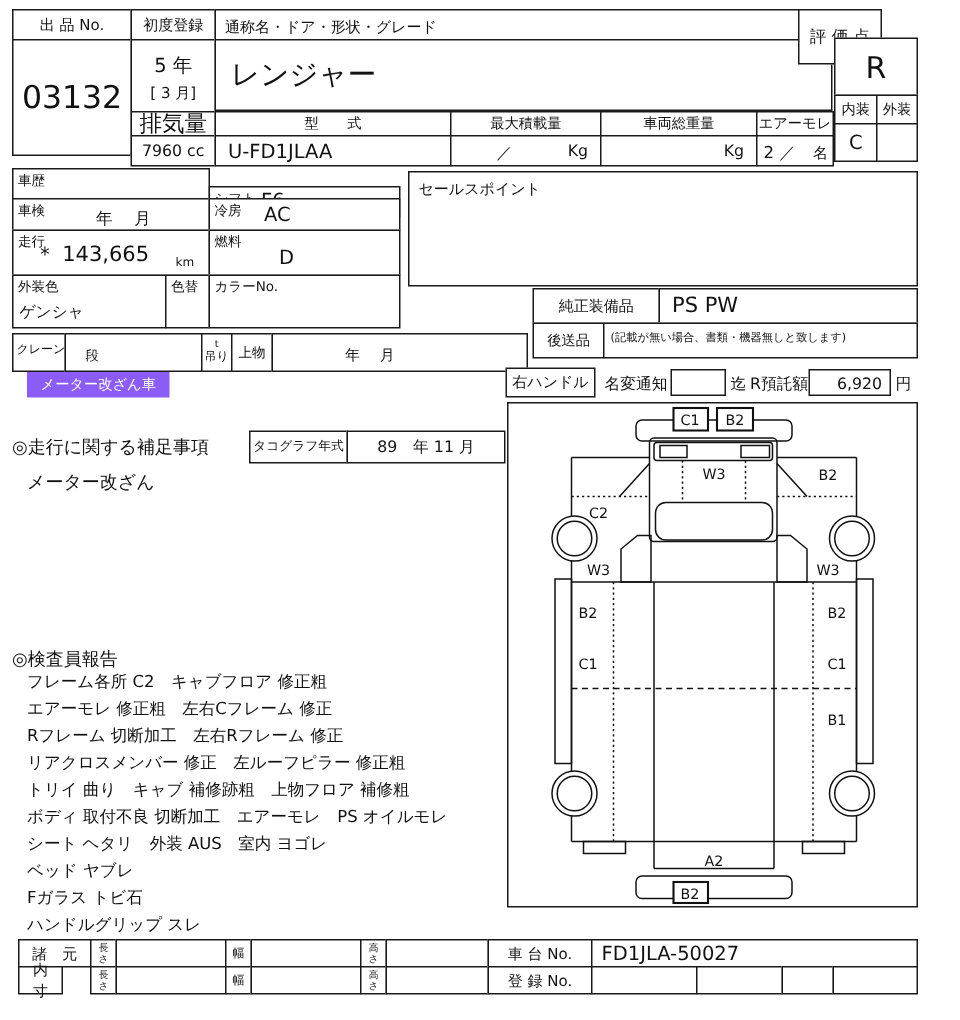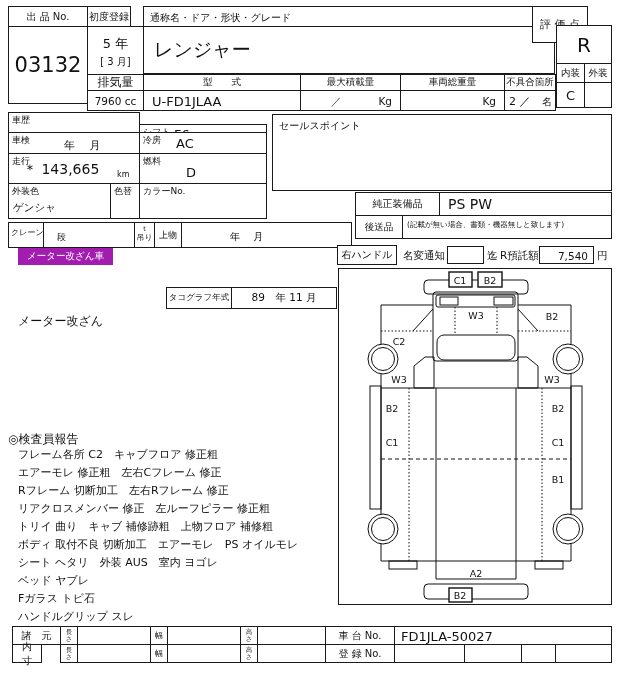--- a/index.html
+++ b/index.html
@@ -3,67 +3,67 @@
 <meta charset="utf-8">
 <style>
   html,body{margin:0;padding:0;background:#fff;}
   .sheet{position:relative;width:640px;height:680px;background:#fff;
          font-family:"DejaVu Sans","Liberation Sans",sans-serif;color:#111;overflow:hidden;}
   .c{position:absolute;box-sizing:border-box;border:1px solid #1a1a1a;background:#fff;}
   .tc{display:flex;align-items:center;justify-content:center;text-align:center;}
   .lbl{position:absolute;top:1px;left:3px;font-size:9px;white-space:pre;}
   .txt{position:absolute;white-space:pre;}
   .pre{white-space:pre;}
-  .badge{position:absolute;background:#a21caf;color:#fff;display:flex;align-items:center;justify-content:center;}
+  .badge{position:absolute;background:#8b5cf6;color:#fff;display:flex;align-items:center;justify-content:center;}
   svg{font-family:inherit;}
   svg text{fill:#111;font-size:9.5px;}
   .dline{stroke:#111;stroke-width:1;fill:none;}
   .dbox{stroke:#111;stroke-width:1.4;fill:#fff;}
 </style>
 </head>
 <body>
 
 <div class="sheet">
 
   <div class="c tc" style="left:8px;top:6px;width:80px;height:21px;font-size:10px">出 品 No.</div>
   <div class="c tc" style="left:8px;top:26px;width:80px;height:78px;font-size:21px">03132</div>
 
-  <div class="c tc" style="left:87px;top:6px;width:44px;height:21px;font-size:10px">初度登録</div>
+  <div class="c tc" style="left:87px;top:6px;width:57px;height:21px;font-size:10px">初度登録</div>
   <div class="c" style="left:87px;top:26px;width:57px;height:49px">
     <div class="txt" style="left:0;width:100%;top:8px;text-align:center;font-size:13px">5 年</div>
     <div class="txt" style="left:0;width:100%;top:28px;text-align:center;font-size:10px">[ 3 月]</div>
   </div>
 
   <div class="c" style="left:143px;top:6px;width:412px;height:21px">
     <div class="txt" style="left:6px;top:4px;font-size:10px">通称名・ドア・形状・グレード</div>
   </div>
   <div class="c" style="left:143px;top:26px;width:412px;height:48px">
     <div class="txt" style="left:10px;top:10px;font-size:19px">レンジャー</div>
   </div>
 
-  <div class="c tc" style="left:87px;top:74px;width:57px;height:17px;font-size:12px">排気量</div>
+  <div class="c tc" style="left:87px;top:74px;width:57px;height:17px;font-size:15px">排気量</div>
   <div class="c tc" style="left:87px;top:90px;width:57px;height:21px;font-size:10.5px">7960 cc</div>
 
   <div class="c tc" style="left:143px;top:74px;width:158px;height:17px;font-size:9.5px">型　　式</div>
   <div class="c" style="left:143px;top:90px;width:158px;height:21px">
     <div class="txt" style="left:8px;top:3px;font-size:13px">U-FD1JLAA</div>
   </div>
 
   <div class="c tc" style="left:300px;top:74px;width:101px;height:17px;font-size:9.5px">最大積載量</div>
   <div class="c" style="left:300px;top:90px;width:101px;height:21px">
     <span class="txt" style="left:30px;top:4px;font-size:10.5px">／</span>
     <span class="txt" style="right:8px;top:4px;font-size:10.5px">Kg</span>
   </div>
 
   <div class="c tc" style="left:400px;top:74px;width:105px;height:17px;font-size:9.5px">車両総重量</div>
   <div class="c" style="left:400px;top:90px;width:105px;height:21px">
     <span class="txt" style="right:8px;top:4px;font-size:10.5px">Kg</span>
   </div>
 
-  <div class="c tc" style="left:504px;top:74px;width:52px;height:17px;font-size:9.5px">不具合箇所</div>
+  <div class="c tc" style="left:504px;top:74px;width:52px;height:17px;font-size:9.5px">エアーモレ</div>
   <div class="c" style="left:504px;top:90px;width:52px;height:21px">
     <span class="txt" style="left:4px;top:3px;font-size:11px">2 ／</span>
     <span class="txt" style="right:3px;top:4px;font-size:10px">名</span>
   </div>
 
   <div class="c tc" style="left:532px;top:6px;width:56px;height:37px;font-size:11px">評 価 点</div>
   <div class="c tc" style="left:556px;top:25px;width:56px;height:39px;font-size:20px">R</div>
   <div class="c tc" style="left:556px;top:63px;width:29px;height:20px;font-size:9.5px">内装</div>
   <div class="c tc" style="left:584px;top:63px;width:28px;height:20px;font-size:9.5px">外装</div>
   <div class="c tc" style="left:556px;top:82px;width:29px;height:26px;font-size:13px">C</div>
@@ -135,24 +135,25 @@
   </div>
 
   <div class="badge" style="left:18px;top:248px;width:95px;height:17px;font-size:9.5px">メーター改ざん車</div>
 
   <div class="c tc" style="left:337px;top:245px;width:60px;height:20px;font-size:10px">右ハンドル</div>
   <span class="txt" style="left:403px;top:249px;font-size:10.5px">名変通知</span>
   <div class="c" style="left:447px;top:246px;width:37px;height:18px"></div>
   <span class="txt" style="left:487px;top:249px;font-size:10.5px">迄</span>
   <span class="txt" style="left:500px;top:249px;font-size:10.5px">R預託額</span>
   <div class="c" style="left:539px;top:246px;width:55px;height:18px">
-    <span class="txt" style="right:5px;top:3px;font-size:10.5px">7,540</span>
+    <span class="txt" style="right:5px;top:3px;font-size:10.5px">6,920</span>
   </div>
   <span class="txt" style="left:597px;top:249px;font-size:10.5px">円</span>
 
+  <span class="txt" style="left:8px;top:290px;font-size:12px">◎走行に関する補足事項</span>
   <div class="c tc" style="left:166px;top:287px;width:66px;height:22px;font-size:8.5px">タコグラフ年式</div>
   <div class="c tc" style="left:231px;top:287px;width:106px;height:22px;font-size:10.5px">89　年 11 月</div>
   <span class="txt" style="left:18px;top:313px;font-size:12px">メーター改ざん</span>
 
   <span class="txt" style="left:8px;top:431px;font-size:12px">◎検査員報告</span>
 
   <div class="txt" style="left:18px;top:447px;font-size:11px">フレーム各所 C2　キャブフロア 修正粗</div>
   <div class="txt" style="left:18px;top:465px;font-size:11px">エアーモレ 修正粗　左右Cフレーム 修正</div>
   <div class="txt" style="left:18px;top:483px;font-size:11px">Rフレーム 切断加工　左右Rフレーム 修正</div>
   <div class="txt" style="left:18px;top:519px;font-size:11px">トリイ 曲り　キャブ 補修跡粗　上物フロア 補修粗</div>

